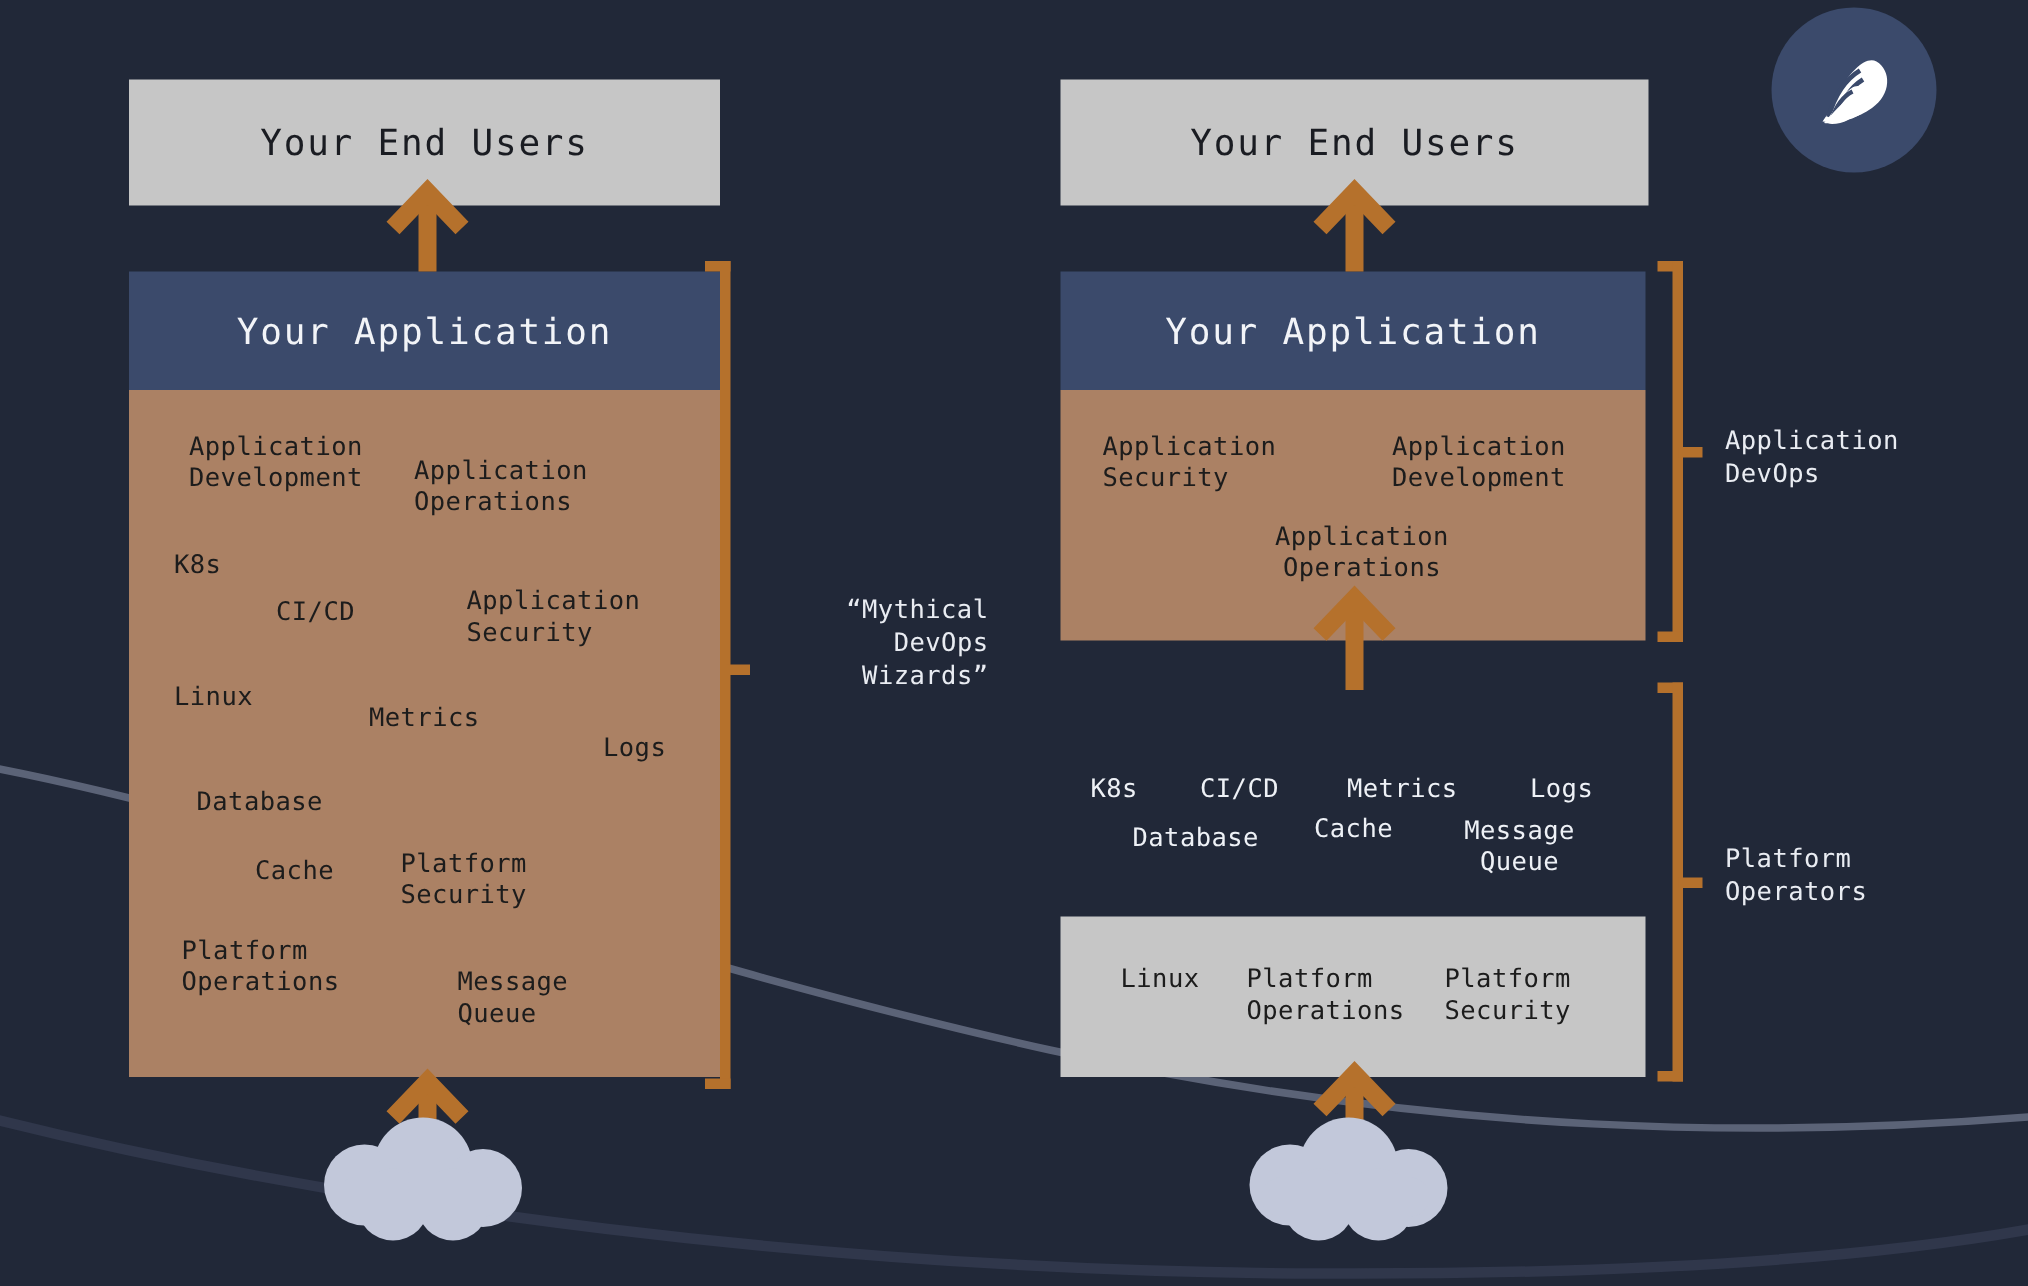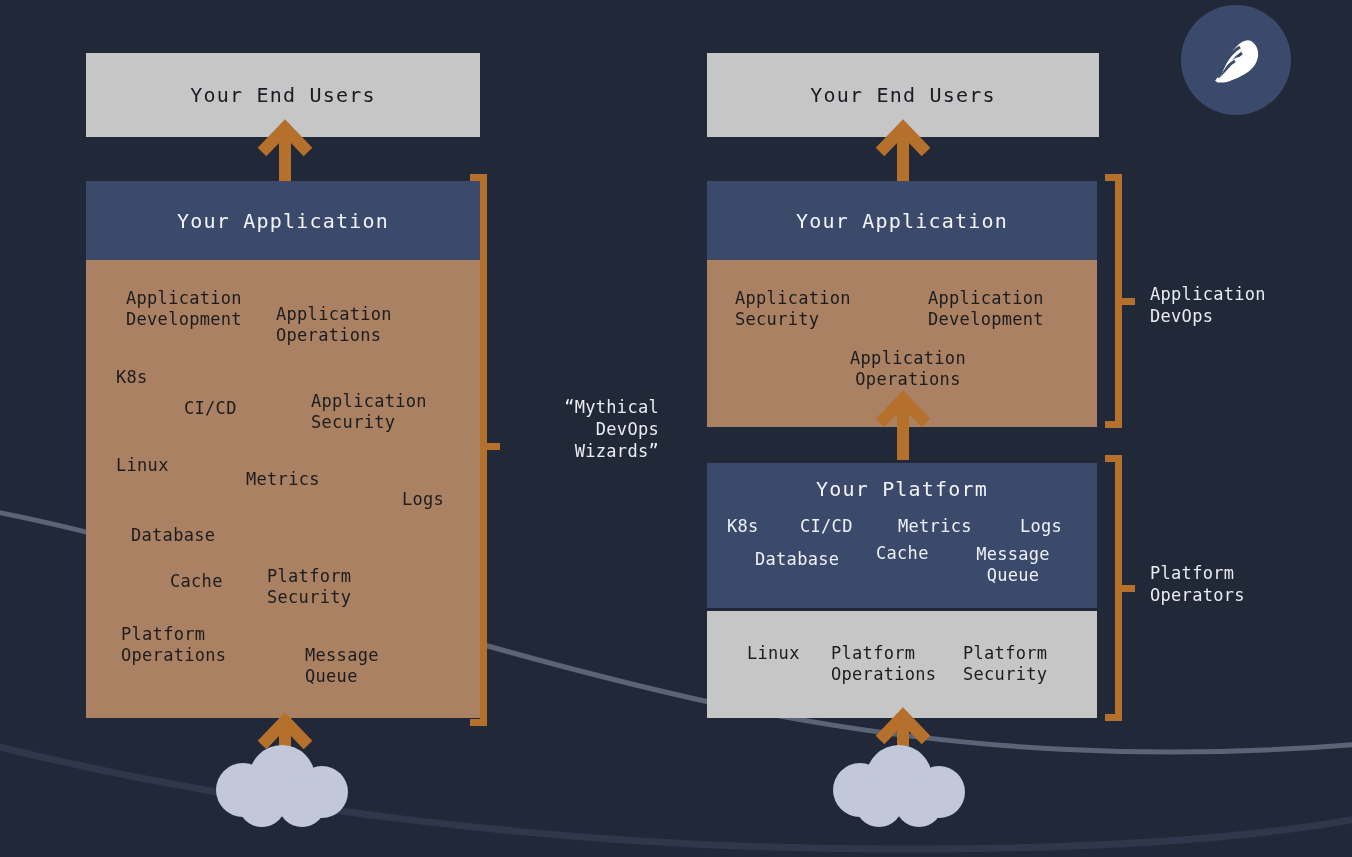--- a/index.html
+++ b/index.html
@@ -12,21 +12,21 @@
   #stage { position: relative; width: 1352px; height: 857px; background: #212838; }
 
   .bg-svg { position:absolute; left:0; top:0; width:1352px; height:857px; pointer-events:none; }
 
   
   .box { position: absolute; display: flex; align-items: center; justify-content: center; }
   .box-gray  { background: #c6c6c6; color: #16181d; }
   .box-blue  { background: #3b4a6b; color: #f2f4f8; }
   .box-brown { background: #ab8164; color: #1c1c1c; }
 
-  .hdr { font-size: 20px; letter-spacing: 1.2px; font-weight: 400; }
+  .hdr { font-size: 24px; letter-spacing: 1.2px; font-weight: 400; }
   .hdr-dark { color:#1a1c22; }
 
   
   .skill {
     position: absolute;
     font-size: 17px;
     line-height: 21px;
     letter-spacing: 0.3px;
     white-space: pre;
     color: #1c1c1c;
@@ -141,23 +141,20 @@
 
   <div class="box box-brown" style="left:707px; top:260px; width:390px; height:167px;"></div>
 
   <div class="skill" style="left:735px; top:288px;">Application
 Security</div>
   <div class="skill" style="left:928px; top:288px;">Application
 Development</div>
   <div class="skill center" style="left:838px; top:348px; width:140px;">Application
 Operations</div>
 
-  <div class="box box-blue" style="left:707px; top:463px; width:390px; height:145px; align-items:flex-start;">
-    <span class="hdr" style="margin-top:14px;">Your Platform</span>
-  </div>
 
   <div class="skill light" style="left:727px; top:516px;">K8s</div>
   <div class="skill light" style="left:800px; top:516px;">CI/CD</div>
   <div class="skill light" style="left:898px; top:516px;">Metrics</div>
   <div class="skill light" style="left:1020px; top:516px;">Logs</div>
   <div class="skill light" style="left:755px; top:549px;">Database</div>
   <div class="skill light" style="left:876px; top:543px;">Cache</div>
   <div class="skill light center" style="left:963px; top:544px; width:100px;">Message
 Queue</div>
 

